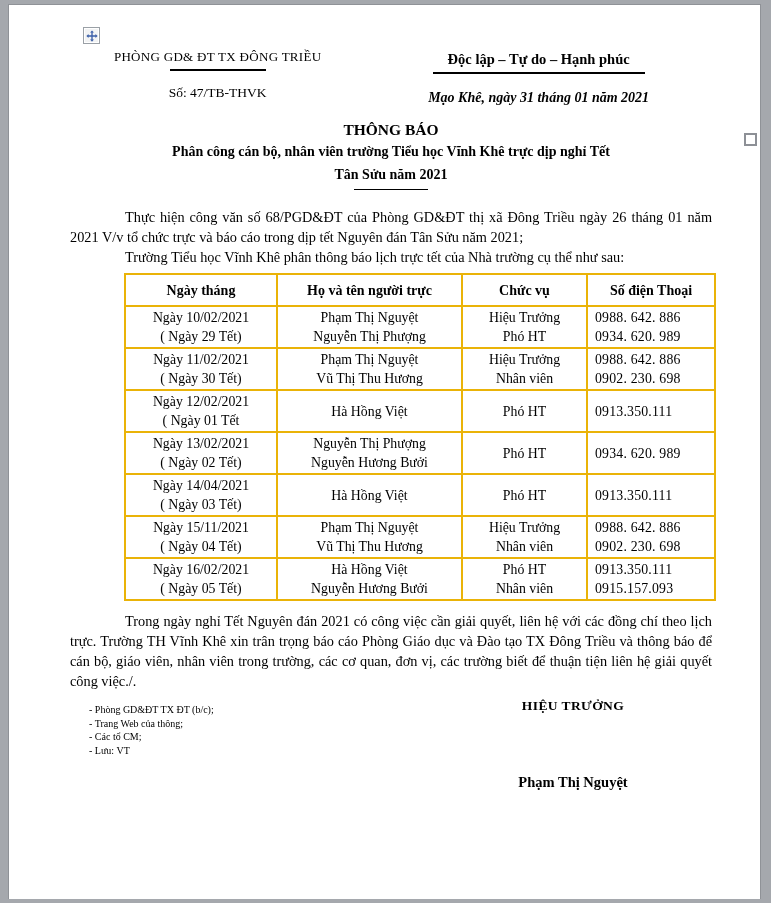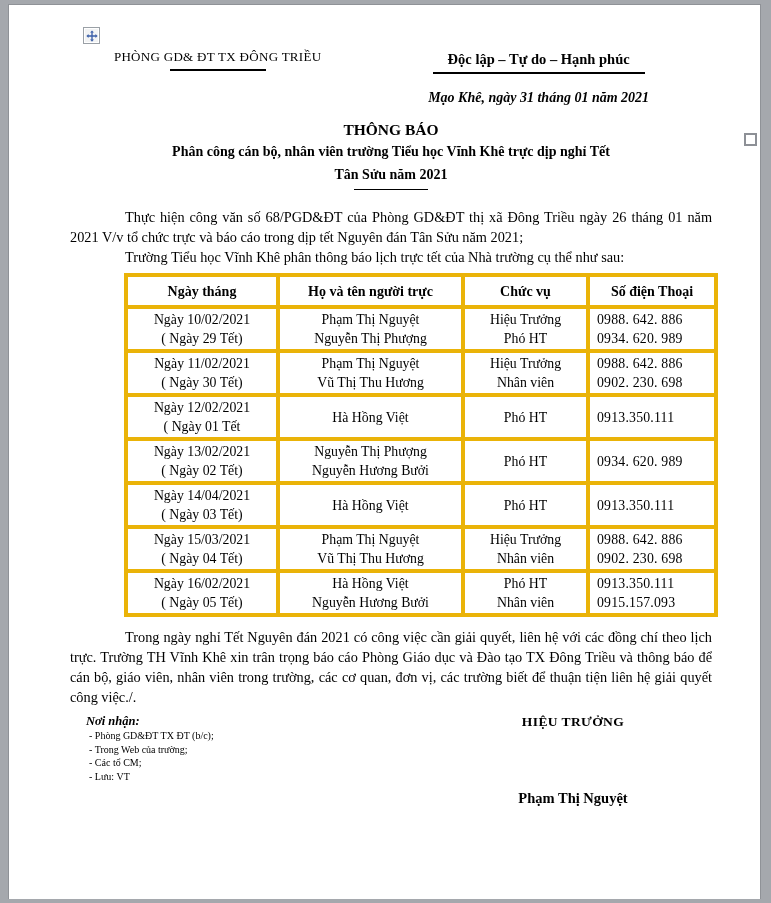--- a/index.html
+++ b/index.html
@@ -61,21 +61,21 @@
   }
   .para-first { margin-top:17px; }
 
   table.duty {
     border-collapse:collapse;
     margin:6px 0 0 54px;
     table-layout:fixed;
     width:590px;
   }
   table.duty th, table.duty td {
-    border:4px solid #eab308;
+    border:2px solid #eab308;
     font-size:13.8px;
     line-height:19px;
     text-align:center;
     vertical-align:middle;
     white-space:pre-line;
     padding:1px 2px;
   }
   table.duty th { font-weight:bold; height:32px; font-size:14px; }
   table.duty td { height:40px; }
   table.duty td.phones { text-align:left; padding-left:7px; letter-spacing:.2px; }
@@ -109,20 +109,21 @@
   </div>
 
   <div class="margin-marker"></div>
 
   <div class="content">
 
     <div class="letterhead">
       <div class="lh-left">
         <div class="lh-line1-left">PHÒNG GD&amp; ĐT TX  ĐÔNG TRIỀU</div>
         <div class="rule rule-left"></div>
+        <div class="ref-number">Số: 47/TB-THVK</div>
       </div>
       <div class="lh-right">
         <div class="lh-line2-right">Độc lập – Tự do – Hạnh phúc</div>
         <div class="rule rule-right"></div>
         <div class="date-line">Mạo Khê, ngày 31 tháng 01 năm 2021</div>
       </div>
     </div>
 
     <div class="title-main">THÔNG BÁO</div>
     <div class="title-sub">Phân công cán bộ, nhân viên trường Tiểu học Vĩnh Khê trực dịp nghỉ Tết</div>
@@ -182,21 +183,21 @@
         <td class="phones">0934. 620. 989</td>
       </tr>
       <tr>
         <td>Ngày 14/04/2021
 ( Ngày 03 Tết)</td>
         <td>Hà Hồng Việt</td>
         <td>Phó HT</td>
         <td class="phones">0913.350.111</td>
       </tr>
       <tr>
-        <td>Ngày 15/03/2021
+        <td>Ngày 15/11/2021
 ( Ngày 04 Tết)</td>
         <td>Phạm Thị Nguyệt
 Vũ Thị Thu Hương</td>
         <td>Hiệu Trưởng
 Nhân viên</td>
         <td class="phones">0988. 642. 886
 0902. 230. 698</td>
       </tr>
       <tr>
         <td>Ngày 16/02/2021
@@ -208,23 +209,22 @@
         <td class="phones">0913.350.111
 0915.157.093</td>
       </tr>
     </tbody>
       </table>
 
     <p class="para para-closing">Trong ngày nghỉ Tết Nguyên đán 2021 có công việc cần giải quyết, liên hệ với  các đồng chí theo lịch trực. Trường TH Vĩnh Khê xin trân trọng báo cáo Phòng Giáo dục và Đào tạo TX Đông Triều và thông báo để cán bộ, giáo viên, nhân viên trong trường, các cơ quan, đơn vị, các trường biết để thuận tiện liên hệ giải quyết công việc./.</p>
 
     <div class="footer">
       <div class="recipients">
-        <div class="recip-label">Nơi nhận:</div>
         <div class="recip-item">- Phòng GD&amp;ĐT TX ĐT (b/c);</div>
-        <div class="recip-item">- Trong Web của trường;</div>
+        <div class="recip-item">- Trang Web của thông;</div>
         <div class="recip-item">- Các tổ CM;</div>
         <div class="recip-item">- Lưu: VT</div>
       </div>
       <div class="sign-block">
         <div class="sign-title">HIỆU TRƯỞNG</div>
         <div class="sign-name">Phạm Thị Nguyệt</div>
       </div>
     </div>
 
   </div>

